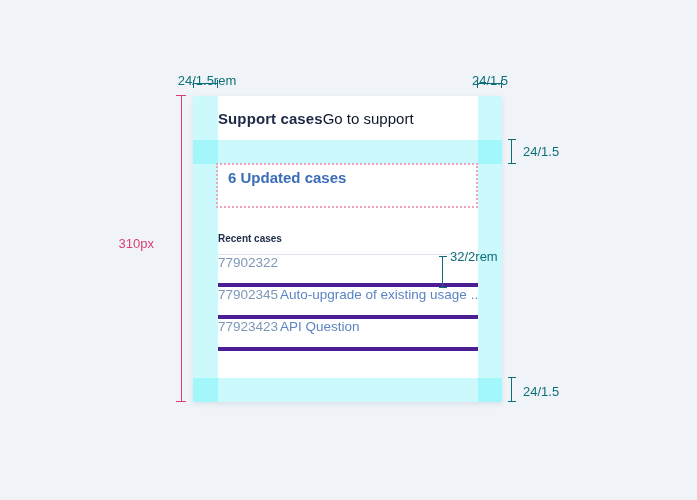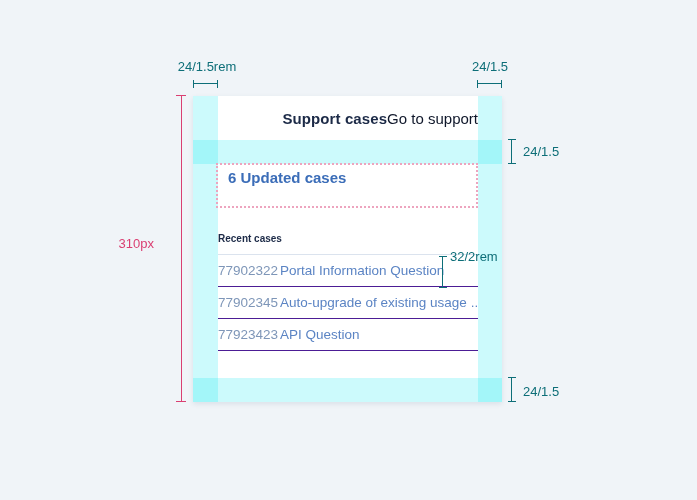--- a/index.html
+++ b/index.html
@@ -19,43 +19,43 @@
     box-shadow:0 2px 5px rgba(30,60,100,0.10);
   }
   .hl { position:absolute; background:rgba(0,229,240,0.20); pointer-events:none; }
   .hl-left   { left:0; top:0; width:25px; height:100%; }
   .hl-right  { right:0; top:0; width:24px; height:100%; }
   .hl-band   { left:0; top:44px; width:100%; height:24px; }
   .hl-bottom { left:0; bottom:0; width:100%; height:24px; }
 
   .card-header {
     position:absolute; left:25px; right:24px; top:0; height:44px;
-    display:flex; align-items:center; justify-content:flex-end; z-index:2;padding-left:28px;
+    display:flex; align-items:center; justify-content:flex-start; z-index:2;
   }
   .card-title { font-size:15px; font-weight:700; color:#1c2a47; letter-spacing:.1px; }
   .card-link  { font-size:15px; color:#0f172a; text-decoration:none; cursor:pointer; }
 
   .summary-box {
     position:absolute; left:23px; top:67px; width:262px; height:45px;
     border:2px dotted #eda4be; z-index:2;
     padding:2px 10px 0 10px;
   }
   .summary-link {
     display:block; font-size:15px; font-weight:700; color:#3b6db8;
     line-height:22px; text-decoration:none; cursor:pointer;
   }
 
   .recent-wrap { position:absolute; left:25px; right:24px; top:132px; z-index:2; }
   .recent-title {
     font-size:10px; font-weight:700; color:#1c2a47; height:27px; line-height:22px;
     border-bottom:1px solid #dbe3ee;
   }
   .case-row {
-    display:flex; align-items:center; height:32px;
-    border-bottom:1px solid #4c1d95; cursor:pointer;
+    display:flex; align-items:flex-start; height:32px;
+    border-bottom:4px solid #4c1d95; cursor:pointer;
   }
   .case-id { width:62px; font-size:13.5px; color:#7e96b8; }
   .case-subject { flex:1; font-size:13.5px; color:#5b84c4; white-space:nowrap; overflow:hidden; }
 
   
   .ann { position:absolute; font-size:13px; color:#0d6e78; z-index:5; }
   .ann-pink { color:#da3f72; }
 
   
   .hmeasure { position:absolute; height:8px; z-index:5;
@@ -64,21 +64,21 @@
     border-top:1.5px solid #0d6e78; }
 
   
   .vmeasure { position:absolute; width:8px; z-index:5;
     border-top:1.5px solid #0d6e78; border-bottom:1.5px solid #0d6e78; }
   .vmeasure .line { position:absolute; top:0; bottom:0; left:50%; margin-left:-0.75px;
     border-left:1.5px solid #0d6e78; }
   .vmeasure.pink { border-color:#da3f72; width:10px; }
   .vmeasure.pink .line { border-color:#da3f72; border-left-width:1px; margin-left:-0.5px; }
 
-  .lbl-center { text-align:center; }
+  .lbl-center { text-align:center;margin-top:14px; }
   .lbl-right { text-align:right; }
 </style>
 </head>
 <body>
 
 <div class="stage">
 
   <div class="card">
     <div class="hl hl-left"></div>
     <div class="hl hl-right"></div>
@@ -92,21 +92,20 @@
 
     <div class="summary-box">
       <a class="summary-link">6 Updated cases</a>
     </div>
 
     <div class="recent-wrap">
       <div class="recent-title">Recent cases</div>
 
       <div class="case-row">
         <span class="case-id">77902322</span>
-        <span class="case-subject">Portal Information Question</span>
       </div>
       <div class="case-row">
         <span class="case-id">77902345</span>
         <span class="case-subject">Auto-upgrade of existing usage ...</span>
       </div>
       <div class="case-row">
         <span class="case-id">77923423</span>
         <span class="case-subject">API Question</span>
       </div>
     </div>

